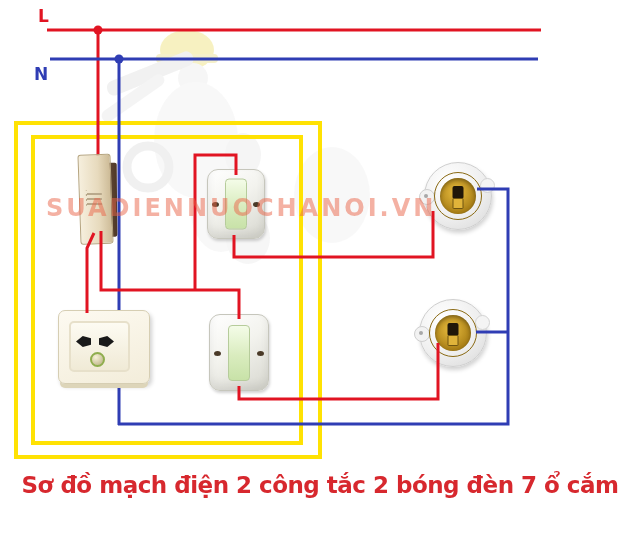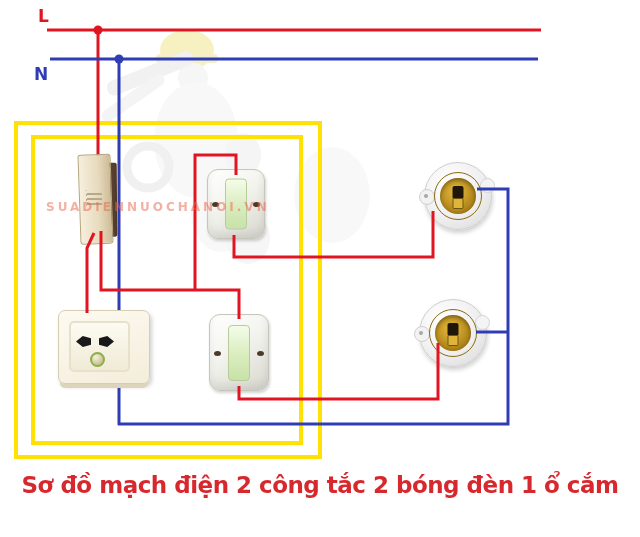--- a/index.html
+++ b/index.html
@@ -13,21 +13,21 @@
   #front-wires{z-index:3;}
   #watermark{z-index:4;}
   .txt{z-index:5;}
 
   
   .bus-label{font-weight:bold;font-size:17px;line-height:1;}
   #l-label{left:38px;top:8px;color:#e11422;}
   #n-label{left:34px;top:66px;color:#2f3db4;}
 
   
-  #watermark{left:46px;top:200px;width:300px;font-weight:bold;font-size:12px;
+  #watermark{left:46px;top:194px;width:300px;font-weight:bold;font-size:24px;
              letter-spacing:3px;color:rgba(234,99,72,0.5);white-space:nowrap;}
 
   
   #caption{left:0;top:472px;width:640px;text-align:center;font-weight:bold;
            font-size:23px;letter-spacing:-0.5px;color:#d7282e;white-space:nowrap;}
 
   
   #fuse{left:79px;top:154px;width:44px;height:90px;transform:rotate(-2deg);}
   #fuse .dark-strip{position:absolute;left:25px;top:9px;width:13px;height:74px;
       background:linear-gradient(90deg,#6b503d,#4e3827);border-radius:2px;transform:rotate(1.5deg);}
@@ -165,13 +165,13 @@
   <path fill="none" stroke="#e11422" stroke-width="3" d="M195,290 V155 H236 V175"></path>
   <path fill="none" stroke="#e11422" stroke-width="3" d="M234,235 V257 H433 V211"></path>
   <path fill="none" stroke="#e11422" stroke-width="3" d="M239,386 V399 H438 V343"></path>
   <path fill="none" stroke="#2f3db4" stroke-width="3" d="M118,424 H508 V189 H477"></path>
   <path fill="none" stroke="#2f3db4" stroke-width="3" d="M508,332 H476"></path>
 </svg>
 
 <div id="l-label" class="abs txt bus-label">L</div>
 <div id="n-label" class="abs txt bus-label">N</div>
 <div id="watermark" class="abs">SUADIENNUOCHANOI.VN</div>
-<div id="caption" class="abs txt">Sơ đồ mạch điện 2 công tắc 2 bóng đèn 1 ổ cắm</div>
+<div id="caption" class="abs txt">Sơ đồ mạch điện 2 công tắc 2 bóng đèn 7 ổ cắm</div>
 
 </body></html>

